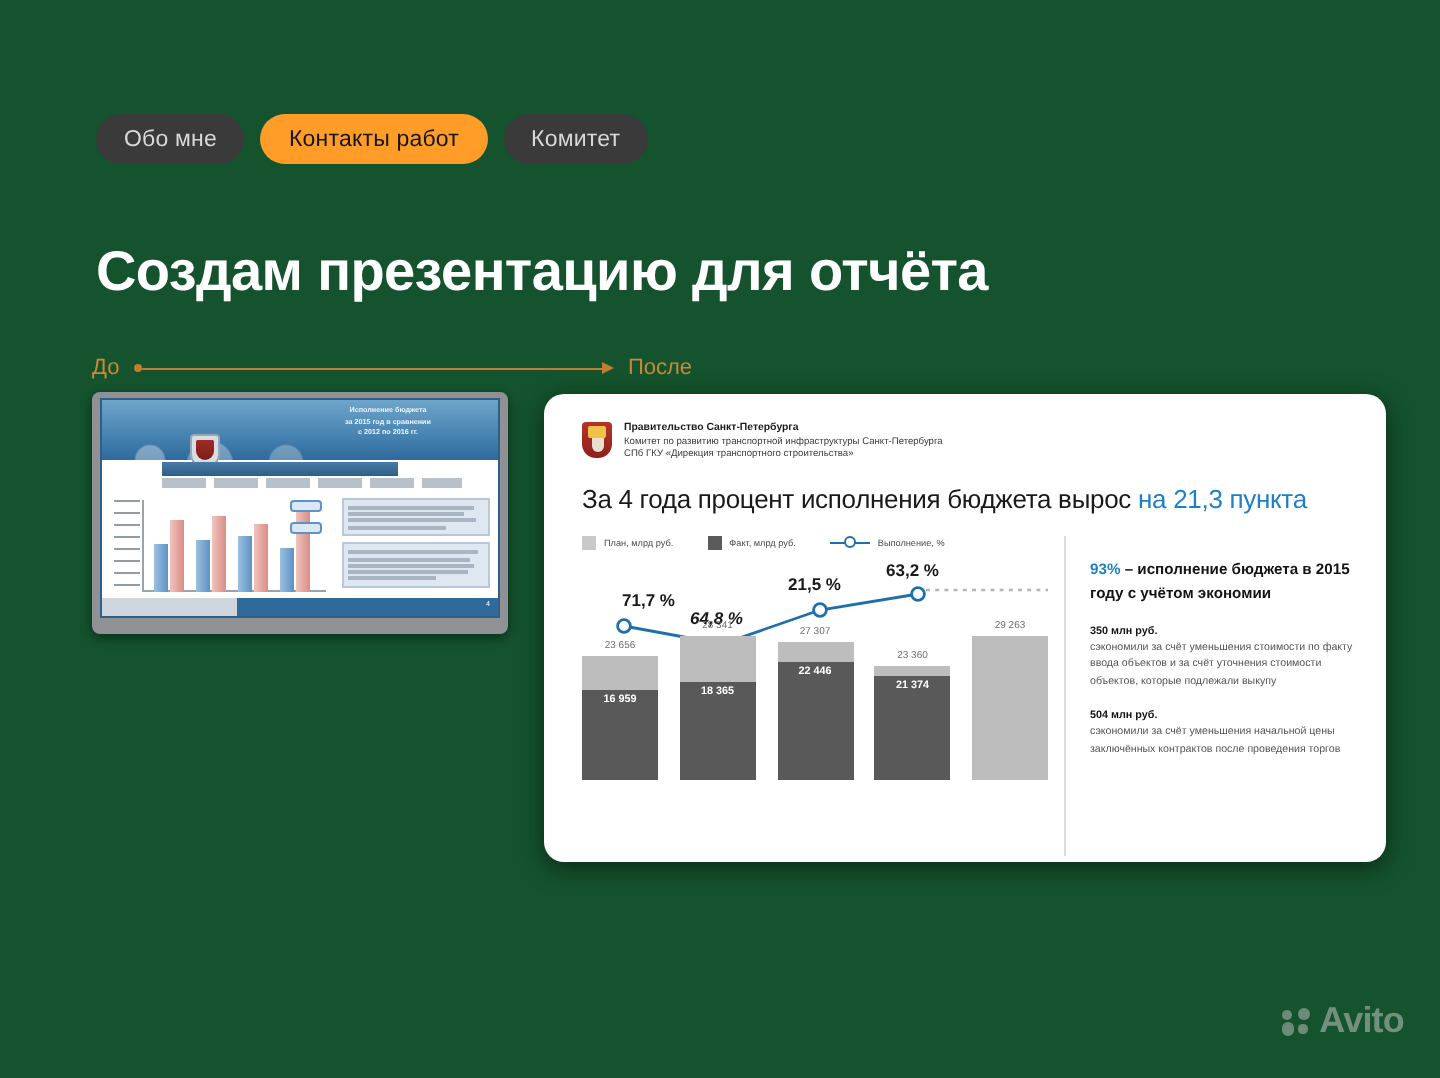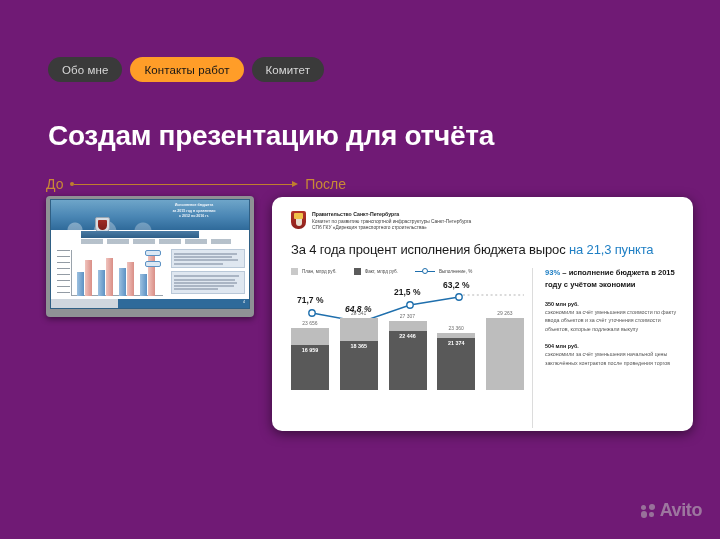--- a/index.html
+++ b/index.html
@@ -2,21 +2,21 @@
 <html><head>
 <meta charset="utf-8">
 <style>
   * { box-sizing: border-box; margin: 0; padding: 0; }
   html, body {
     width: 720px; height: 539px;
     background: #262626;
     font-family: "Liberation Sans", "DejaVu Sans", sans-serif;
     overflow: hidden;
   }
-  .page { position: relative; width: 720px; height: 539px; background:#701a75; }
+  .page { position: relative; width: 720px; height: 539px; background:#14532d; }
 
   
   .nav { position: absolute; left: 48px; top: 57px; display: flex; gap: 8px; }
   .pill {
     height: 25px; padding: 0 14px; border-radius: 13px;
     display: flex; align-items: center; justify-content: center;
     font-size: 11.5px; color: #d8d8d8; background: #3a3a3a;
     white-space: nowrap; letter-spacing: .1px;
   }
   .pill.active { background: #ff9d28; color: #161616; font-weight: 400; }
@@ -24,21 +24,21 @@
   
   .title {
     position: absolute; left: 48px; top: 120px;
     font-size: 28px; font-weight: bold; color: #ffffff;
     letter-spacing: -0.3px;
   }
 
   
   .ba { position: absolute; left: 46px; top: 176px; width: 300px; height: 16px;
         display: flex; align-items: center; gap: 7px; }
-  .ba-label { font-size: 14px; color: #c98a36; white-space: nowrap; }
+  .ba-label { font-size: 11px; color: #c98a36; white-space: nowrap; }
   .ba-line { position: relative; flex: 1; height: 10px; display:flex; align-items:center; }
   .ba-line .dot { width: 4px; height: 4px; border-radius: 50%; background: #c07f2e; }
   .ba-line .rule { flex:1; height: 1px; background: #c07f2e; }
   .ba-line .arrow {
     width: 0; height: 0; border-left: 6px solid #c07f2e;
     border-top: 3.5px solid transparent; border-bottom: 3.5px solid transparent;
   }
 
   
   .before-card {
@@ -118,21 +118,21 @@
 
   .headline {
     margin-top: 9px; font-size: 13px; font-weight: normal; color: #1a1a1a;
     letter-spacing: -0.15px; white-space: nowrap;
   }
   .headline .hl { color: #1f7fc4; }
 
   .body-row { display: flex; margin-top: 9px; }
   .chart-col { width: 233px; flex: none; position: relative; }
   .divider { width:1px; background:#dcdcdc; margin: 2px 12px 0 8px; height: 160px; }
-  .text-col { flex: 1; padding-top: 1px; }
+  .text-col { flex: 1; padding-top: 1px; margin-top: 12px; }
 
   
   .legend { display: flex; align-items: center; gap: 17px; height: 10px; }
   .lg { display:flex; align-items:center; gap:4px; font-size:4.6px; color:#4a4a4a; white-space:nowrap;}
   .sw { width: 7px; height: 7px; }
   .sw.plan { background: #c9c9c9; }
   .sw.fact { background: #5b5b5b; }
   .lg .linemark { position:relative; width:20px; height:7px; display:flex; align-items:center;}
   .lg .linemark .ln{ width:100%; height:1px; background:#1f6fad; }
   .lg .linemark .cir{ position:absolute; left:7px; width:6px; height:6px; border-radius:50%;
@@ -293,21 +293,21 @@
 
             <svg class="lineovl" viewBox="0 0 233 128" preserveAspectRatio="none">
               <polyline points="21,33 70,42 119,25 168,17" fill="none" stroke="#1f6fad" stroke-width="1.4"></polyline>
               <line x1="172" y1="15" x2="233" y2="15" stroke="#b5b5b5" stroke-width="1.2" stroke-dasharray="2,2.6"></line>
               <circle cx="21" cy="33" r="3.2" fill="#ffffff" stroke="#1f6fad" stroke-width="1.4"></circle>
               <circle cx="70" cy="42" r="3.2" fill="#ffffff" stroke="#1f6fad" stroke-width="1.4"></circle>
               <circle cx="119" cy="25" r="3.2" fill="#ffffff" stroke="#1f6fad" stroke-width="1.4"></circle>
               <circle cx="168" cy="17" r="3.2" fill="#ffffff" stroke="#1f6fad" stroke-width="1.4"></circle>
             </svg>
 
-            <span class="pctlab" style="left:6px;  top:15px;">71,7 %</span>
+            <span class="pctlab" style="left:20px;  top:15px;">71,7 %</span>
             <span class="pctlab" style="left:54px; top:24px;font-style:italic;">64,8 %</span>
             <span class="pctlab" style="left:103px;top:7px;">21,5 %</span>
             <span class="pctlab" style="left:152px;top:0px;">63,2 %</span>
 
             <div class="bars">
 
               <div class="bargroup">
                 <div class="bar-plan" style="height:17px;">
                   <span class="val-plan">23 656</span>
                 </div>

